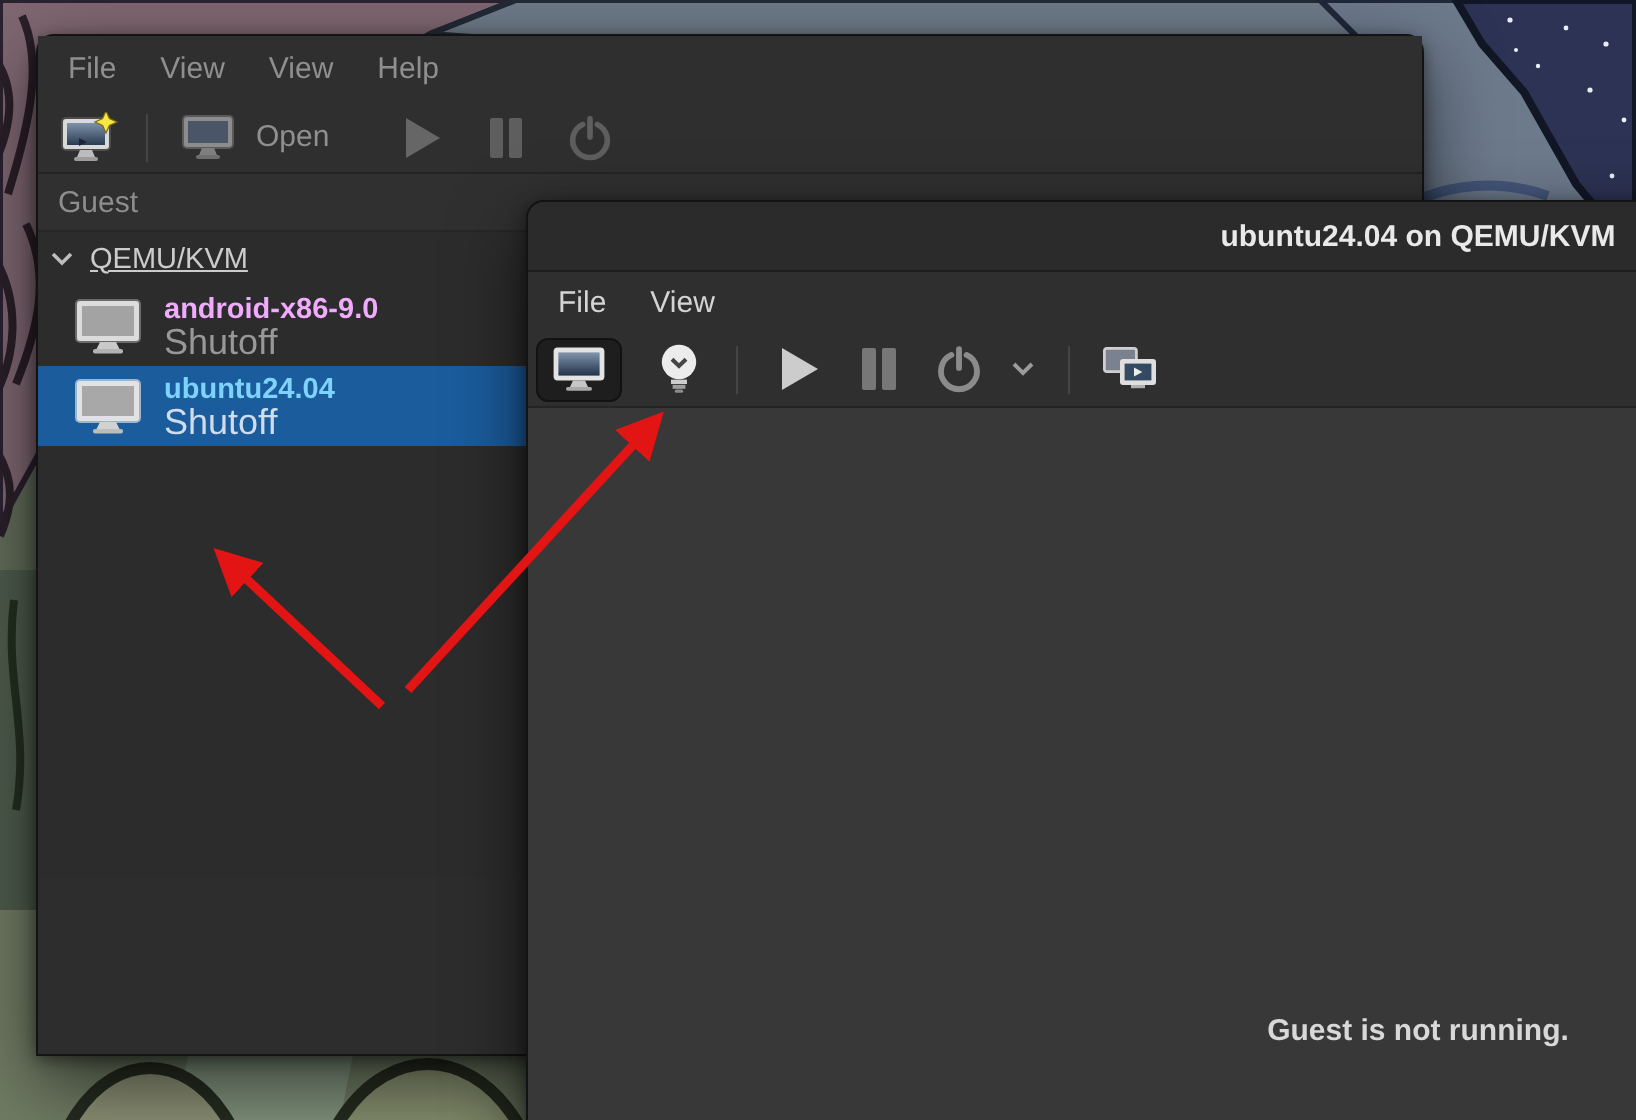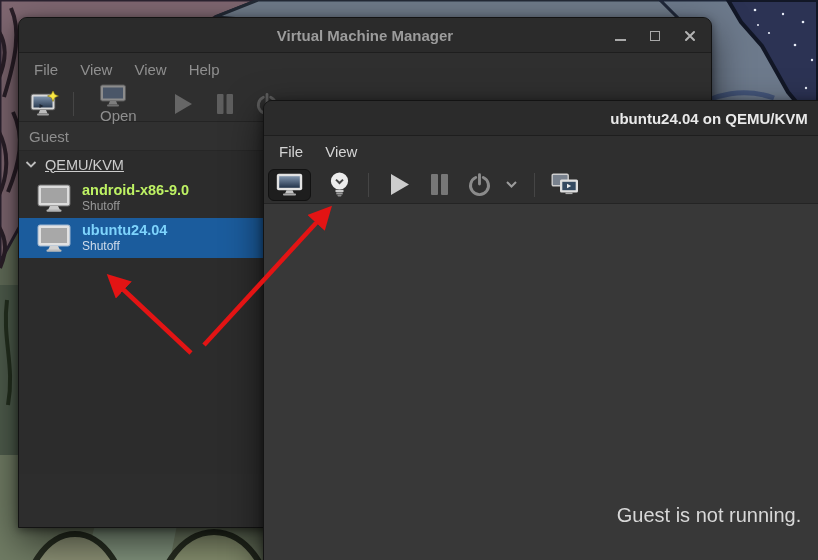--- a/index.html
+++ b/index.html
@@ -35,43 +35,43 @@
   .tb-btn { display:flex; align-items:center; justify-content:center; height:32px; border-radius:6px; }
 
   
   .list-header { height:29px; display:flex; align-items:center; padding-left:10px;
                  background:#303030; border-bottom:1px solid #272727; color:#8d8d8d; font-size:15px; }
   .vm-list { background:#2c2c2c; height:323px; }
   .group-row { display:flex; align-items:center; height:27px; padding-left:6px; color:#cccccc; font-size:14.5px; }
   .group-row .label { margin-left:8px;text-decoration:underline; }
   .vm-row { display:flex; align-items:center; height:40px; padding-left:18px; }
   .vm-row .txt { margin-left:11px; display:flex; flex-direction:column; justify-content:center; }
-  .vm-name { font-weight:bold; font-size:14.5px; color:#bef264; line-height:15px; }
-  .vm-status { font-size:12px; color:#989898; line-height:15px; margin-top:1px; }
+  .vm-name { font-weight:bold; font-size:14.5px; color:#f0abfc; line-height:15px; }
+  .vm-status { font-size:18px; color:#989898; line-height:15px; margin-top:1px; }
   .vm-row.selected { background:#1b5c9d; }
   .vm-row.selected .vm-name { color:#7dd3fc; }
   .vm-row.selected .vm-status { color:#cfdcec; }
 
   
   #console-window .content { height:622px; background:#383838; display:flex; align-items:center; justify-content:center; }
-  .guest-msg { font-weight:normal; font-size:20px; color:#d8d8d8; }
+  .guest-msg { font-weight:bold; font-size:15px; color:#d8d8d8; }
   .console-btn { width:43px; background:#1e1e1e; border:1px solid #121212; margin-right:13px; }
 
   
   .bulb-btn { width:30px; margin-right:14px; }
   #console-window .run-btn { width:34px; margin-left:13px; }
   #console-window .pause-btn { width:34px; margin-left:6px; }
   #console-window .power-btn { width:34px; margin-left:6px; }
   .chev-btn { width:22px; margin-left:4px; margin-right:12px; }
   .displays-btn { width:36px; margin-left:12px; }
 
   
   .newvm-btn { width:32px; }
   #vmm-window .tb-sep { margin:0 12px; }
-  .open-btn { display:flex; align-items:center; padding:0 4px;flex-direction:column; }
+  .open-btn { display:flex; align-items:center; padding:0 4px; }
   .open-label { margin-left:10px; color:#8f8f8f; font-size:15px; }
   #vmm-window .run-btn { width:32px; margin-left:26px; }
   #vmm-window .pause-btn { width:32px; margin-left:10px; }
   #vmm-window .power-btn { width:32px; margin-left:10px; }
 
   
   #annotation-layer { position:absolute; inset:0; z-index:50; pointer-events:none; }
 </style>
 </head>
 <body>
@@ -101,36 +101,20 @@
       <circle cx="795" cy="45" r="1.3"></circle>
       <circle cx="812" cy="60" r="1.2"></circle>
     <circle cx="758" cy="25" r="1.0"></circle>
       <circle cx="806" cy="88" r="1.2"></circle>
   </g>
   <path d="M688,112 C715,92 746,88 774,98" stroke="#45577c" stroke-width="5" fill="none"></path>
 </svg>
 
 <div class="window backdrop" id="vmm-window" style="left:18px; top:17px; width:694px; height:511px;">
 
-  <div class="titlebar">
-    <div class="title">Virtual Machine Manager</div>
-    <div class="win-controls">
-      <div class="win-btn">
-        <span class="min-glyph"></span>
-      </div>
-      <div class="win-btn">
-        <span class="max-glyph"></span>
-      </div>
-      <div class="win-btn">
-        <svg width="12" height="12" viewBox="0 0 12 12">
-          <path d="M2,2 L10,10 M10,2 L2,10" stroke="#b3b3b3" stroke-width="2" stroke-linecap="round"></path>
-        </svg>
-      </div>
-    </div>
-  </div>
 
   <div class="menubar">
     <span class="menu-item">File</span>
     <span class="menu-item">View</span>
     <span class="menu-item">View</span>
     <span class="menu-item">Help</span>
   </div>
 
   <div class="toolbar">
     <div class="tb-btn newvm-btn">

